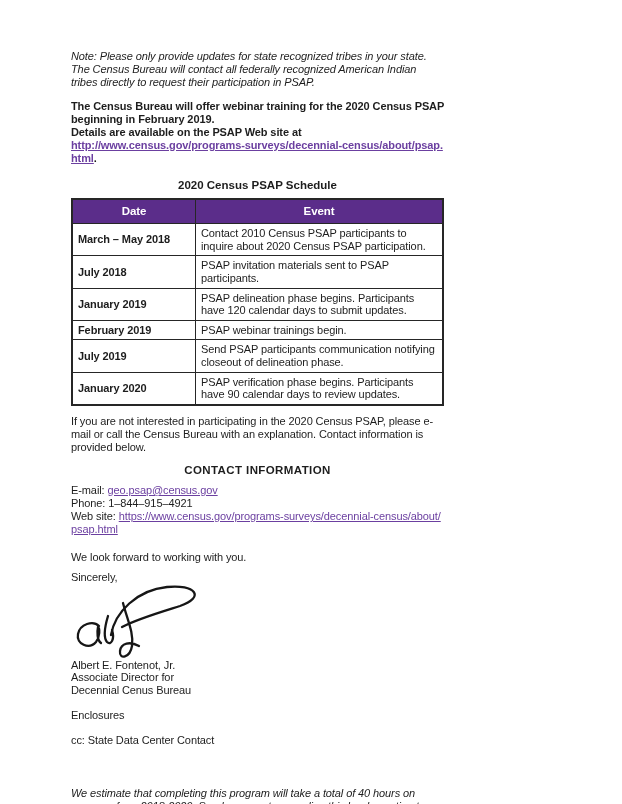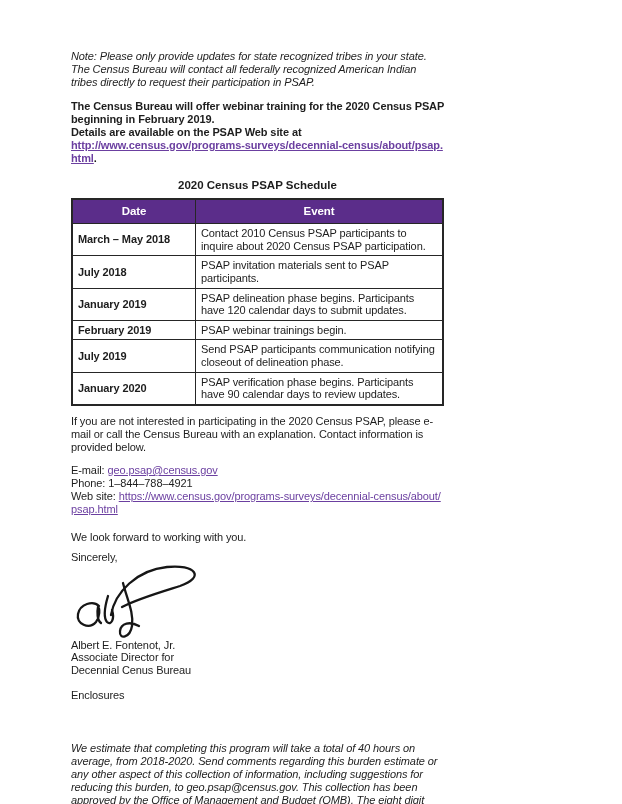--- a/index.html
+++ b/index.html
@@ -106,24 +106,25 @@
       </tr>
       <tr>
         <td class="date">January 2020</td>
         <td class="event">PSAP verification phase begins. Participants have 90 calendar days to review updates.</td>
       </tr>
     </tbody>
   </table>
 
   <p class="optout">If you are not interested in participating in the 2020 Census PSAP, please e-mail or call the Census Bureau with an explanation. Contact information is provided below.</p>
 
+  <div class="contact-heading">CONTACT INFORMATION</div>
 
   <div class="contact-lines">
     <div><span>E-mail: </span><a class="link">geo.psap@census.gov</a></div>
-    <div><span>Phone: </span><span>1–844–788–4921</span></div>
+    <div><span>Phone: </span><span>1–844–915–4921</span></div>
     <div><span>Web site: </span><a class="link">https://www.census.gov/programs-surveys/decennial-census/about/psap.html</a></div>
   </div>
 
   <p class="look-forward">We look forward to working with you.</p>
 
   <p class="sincerely">Sincerely,</p>
 
   <svg class="signature" width="160" height="80" viewBox="0 0 160 80" fill="none">
     <g stroke="#161616" stroke-width="2.3" stroke-linecap="round" fill="none">
       <path d="M32,45 C26,39 13,43 11,53 C9,63 22,69 29,61 C33,56 33,47 31,46 C30,51 30,59 34,62"></path>
@@ -134,16 +135,17 @@
   </svg>
 
   <div class="signer">
     <div>Albert E. Fontenot, Jr.</div>
     <div>Associate Director for</div>
     <div>Decennial Cenus Bureau</div>
   </div>
 
   <p class="enclosures">Enclosures</p>
 
+  <p class="cc">cc: State Data Center Contact</p>
 
   <p class="italic burden">We estimate that completing this program will take a total of 40 hours on average, from 2018-2020. Send comments regarding this burden estimate or any other aspect of this collection of information, including suggestions for reducing this burden, to geo.psap@census.gov. This collection has been approved by the Office of Management and Budget (OMB). The eight digit OMB approval number that appears at the upper left of the letter confirms this approval. If this number were not displayed, we could not conduct this survey. The Census Bureau conducts this program under the legal authority of the Title 13 U.S. Code, Section 6.</p>
 
 </div>
 
 </body></html>

